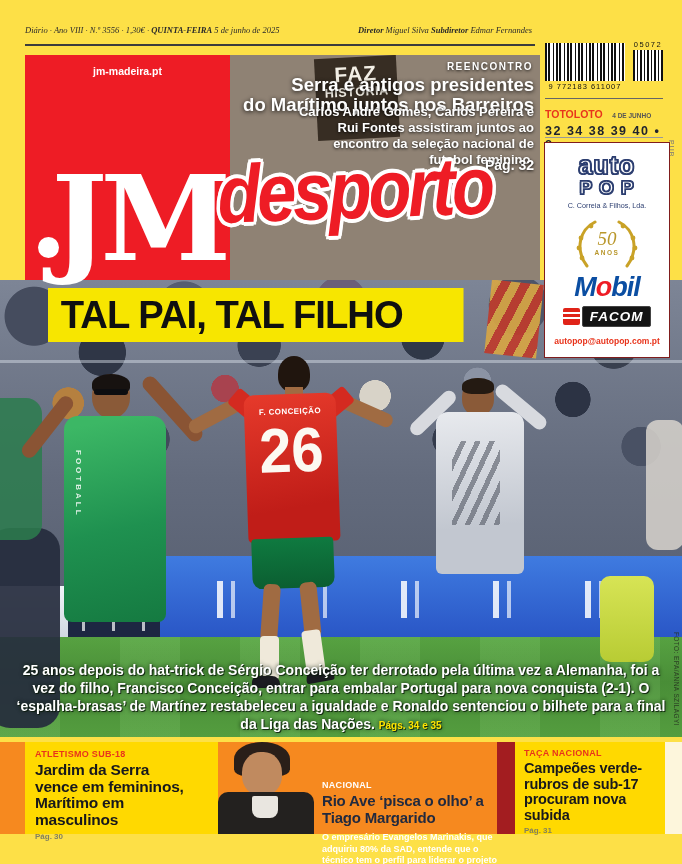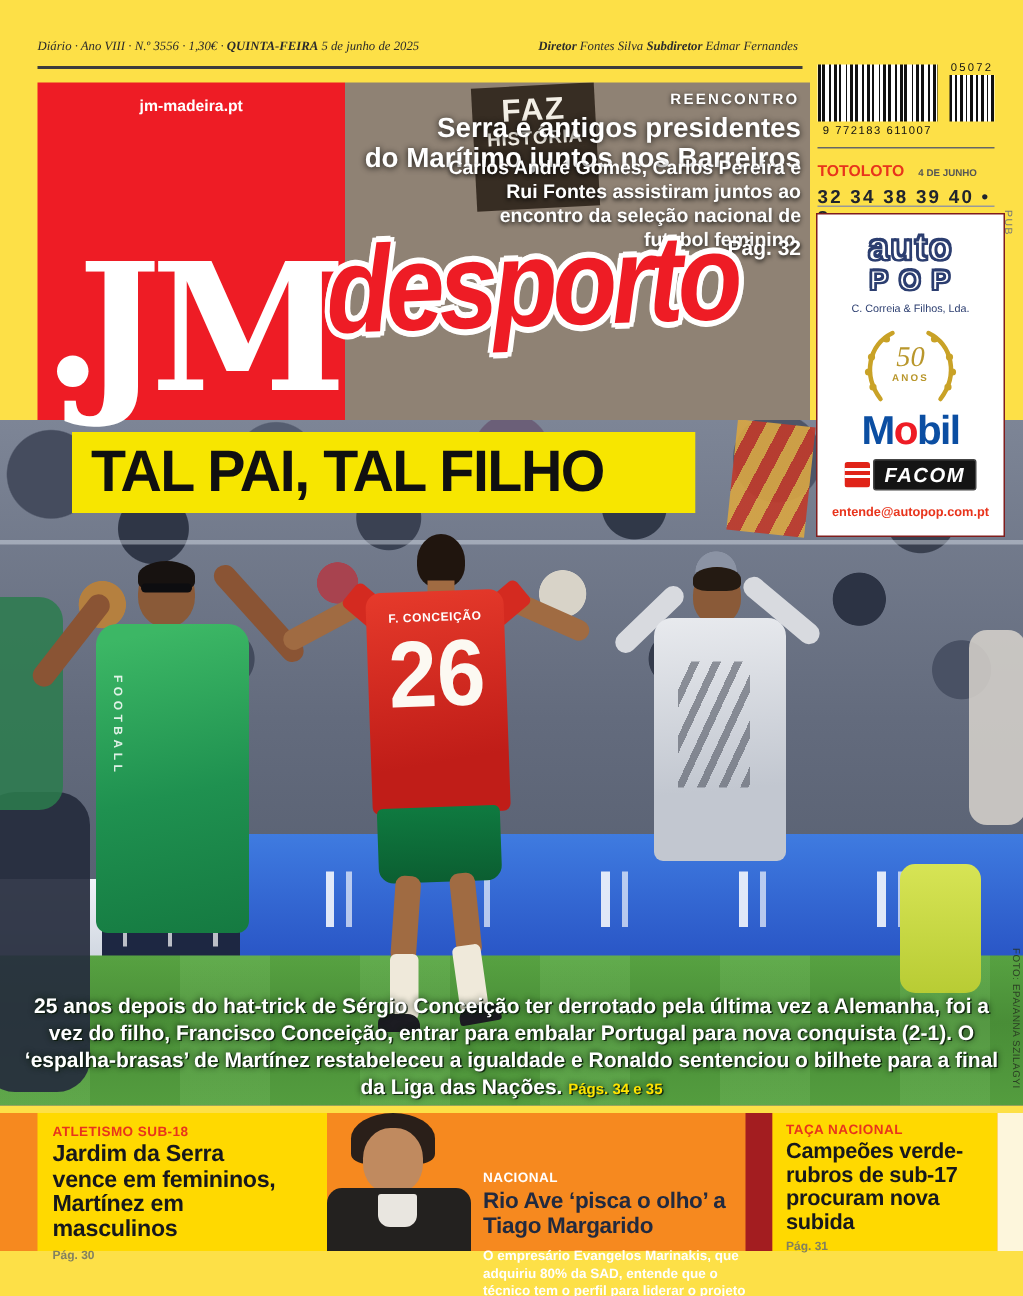--- a/index.html
+++ b/index.html
@@ -37,21 +37,21 @@
   .ad-brand2{font-size:19px;font-weight:800;letter-spacing:7px;color:#fff;line-height:1.1;margin-left:6px;
      -webkit-text-stroke:1.4px #2c3e70;
      text-shadow:-1px -1px 0 #2c3e70,1px -1px 0 #2c3e70,-1px 1px 0 #2c3e70,1px 1px 0 #2c3e70;}
   .ad-company{font-size:7.2px;color:#2c3e70;margin-top:2px;}
   .laurel{position:relative;width:80px;height:54px;margin:6px auto 2px auto;}
   .laurel svg{position:absolute;left:0;top:0;}
   .laurel-50{position:absolute;left:0;top:12px;width:80px;text-align:center;
      font:italic 19px "Liberation Serif",serif;color:#b9972c;}
   .laurel-anos{position:absolute;left:0;top:33px;width:80px;text-align:center;
      font-size:6.5px;font-weight:700;letter-spacing:1.5px;color:#b9972c;}
-  .mobil{font-size:27px;font-weight:800;color:#0b4ea2;letter-spacing:-1px;line-height:1;margin-top:4px;}
+  .mobil{font-size:27px;font-weight:800;color:#0b4ea2;letter-spacing:-1px;line-height:1;margin-top:4px;font-style:italic;}
   .mobil .red-o{color:#ee1c25;}
   .facom-row{display:flex;align-items:center;justify-content:center;margin-top:5px;}
   .facom-emblem{width:17px;height:17px;background:#e02318;border-radius:2px;margin-right:2px;
      background-image:linear-gradient(180deg,transparent 4px,#fff 4px,#fff 6px,transparent 6px,transparent 9px,#fff 9px,#fff 11px,transparent 11px);}
   .facom-badge{background:#141414;color:#fff;font-size:13.5px;font-weight:800;font-style:italic;
      letter-spacing:1px;padding:2px 7px;border-radius:2px;border:1px solid #444;}
   .ad-email{font-size:8.5px;font-weight:700;color:#e8341c;margin-top:9px;}
 
   
   .jm-block{left:25px;top:55px;width:205px;height:225px;background:#ee1c25;z-index:2;}
@@ -213,21 +213,21 @@
      box-sizing:border-box;padding:6px 8px 0 9px;}
   .bb-headline-right{font-size:14.5px;font-weight:800;color:#17181c;line-height:1.07;margin-top:3px;letter-spacing:-.2px;}
   .bb-pale{position:absolute;left:665px;top:0;right:0;height:92px;background:#fdf6dc;}
 </style>
 </head>
 <body>
 
 <div class="page">
 
   <div class="abs edition-line"><span>Diário · Ano VIII · N.º 3556 · 1,30€ · </span><b>QUINTA-FEIRA</b><span> 5 de junho de 2025</span></div>
-  <div class="abs director-line"><b>Diretor </b><span>Fontes Silva</span><b>  Subdiretor </b><span>Edmar Fernandes</span></div>
+  <div class="abs director-line"><b>Diretor </b><span>Miguel Silva</span><b>  Subdiretor </b><span>Edmar Fernandes</span></div>
   <div class="abs header-rule"></div>
 
   <div class="abs barcode-wrap">
     <div class="bc-main"></div>
     <div class="bc-digits">9 772183 611007</div>
     <div class="bc-addon"></div>
     <div class="bc-addon-digits">05072</div>
   </div>
   <div class="abs rail-rule"></div>
 
@@ -257,21 +257,21 @@
           <circle cx="56" cy="10" r="2.4" fill="#c9a227"></circle>
       </svg>
       <div class="laurel-50">50</div>
       <div class="laurel-anos">ANOS</div>
     </div>
     <div class="mobil"><span>M</span><span class="red-o">o</span><span>bil</span></div>
     <div class="facom-row">
       <span class="facom-emblem"></span>
       <span class="facom-badge">FACOM</span>
     </div>
-    <div class="ad-email">entende@autopop.com.pt</div>
+    <div class="ad-email">autopop@autopop.com.pt</div>
   </div>
 
   <div class="abs jm-block">
     <div class="jm-site">jm-madeira.pt</div>
     <div class="jm-logo">JM</div>
     <div class="jm-dot"></div>
   </div>
 
   <div class="abs top-photo">
     <div class="faz-sign">
@@ -342,21 +342,21 @@
 
     <div class="lead-wrap"><span>25 anos depois do hat-trick de Sérgio Conceição ter derrotado pela última vez a Alemanha, foi a vez do filho, Francisco Conceição, entrar para embalar Portugal para nova conquista (2-1). O ‘espalha-brasas’ de Martínez restabeleceu a igualdade e Ronaldo sentenciou o bilhete para a final da Liga das Nações. </span><span class="lead-pag">Págs. 34 e 35</span></div>
 
     <div class="photo-credit">FOTO: EPA/ANNA SZILAGYI</div>
   </div>
 
   <div class="abs bottom-band">
 
     <div class="bb-box-left">
       <div class="bb-kicker">ATLETISMO SUB-18</div>
-      <div class="bb-headline">Jardim da Serra vence em femininos, Martínez em masculinos</div>
+      <div class="bb-headline">Jardim da Serra vence em femininos, Marítimo em masculinos</div>
       <div class="bb-pag">Pág. 30</div>
     </div>
 
     <div class="bb-man">
       <div class="man-hair"></div>
       <div class="man-face"></div>
       <div class="man-blazer"></div>
       <div class="man-tee"></div>
     </div>
 

